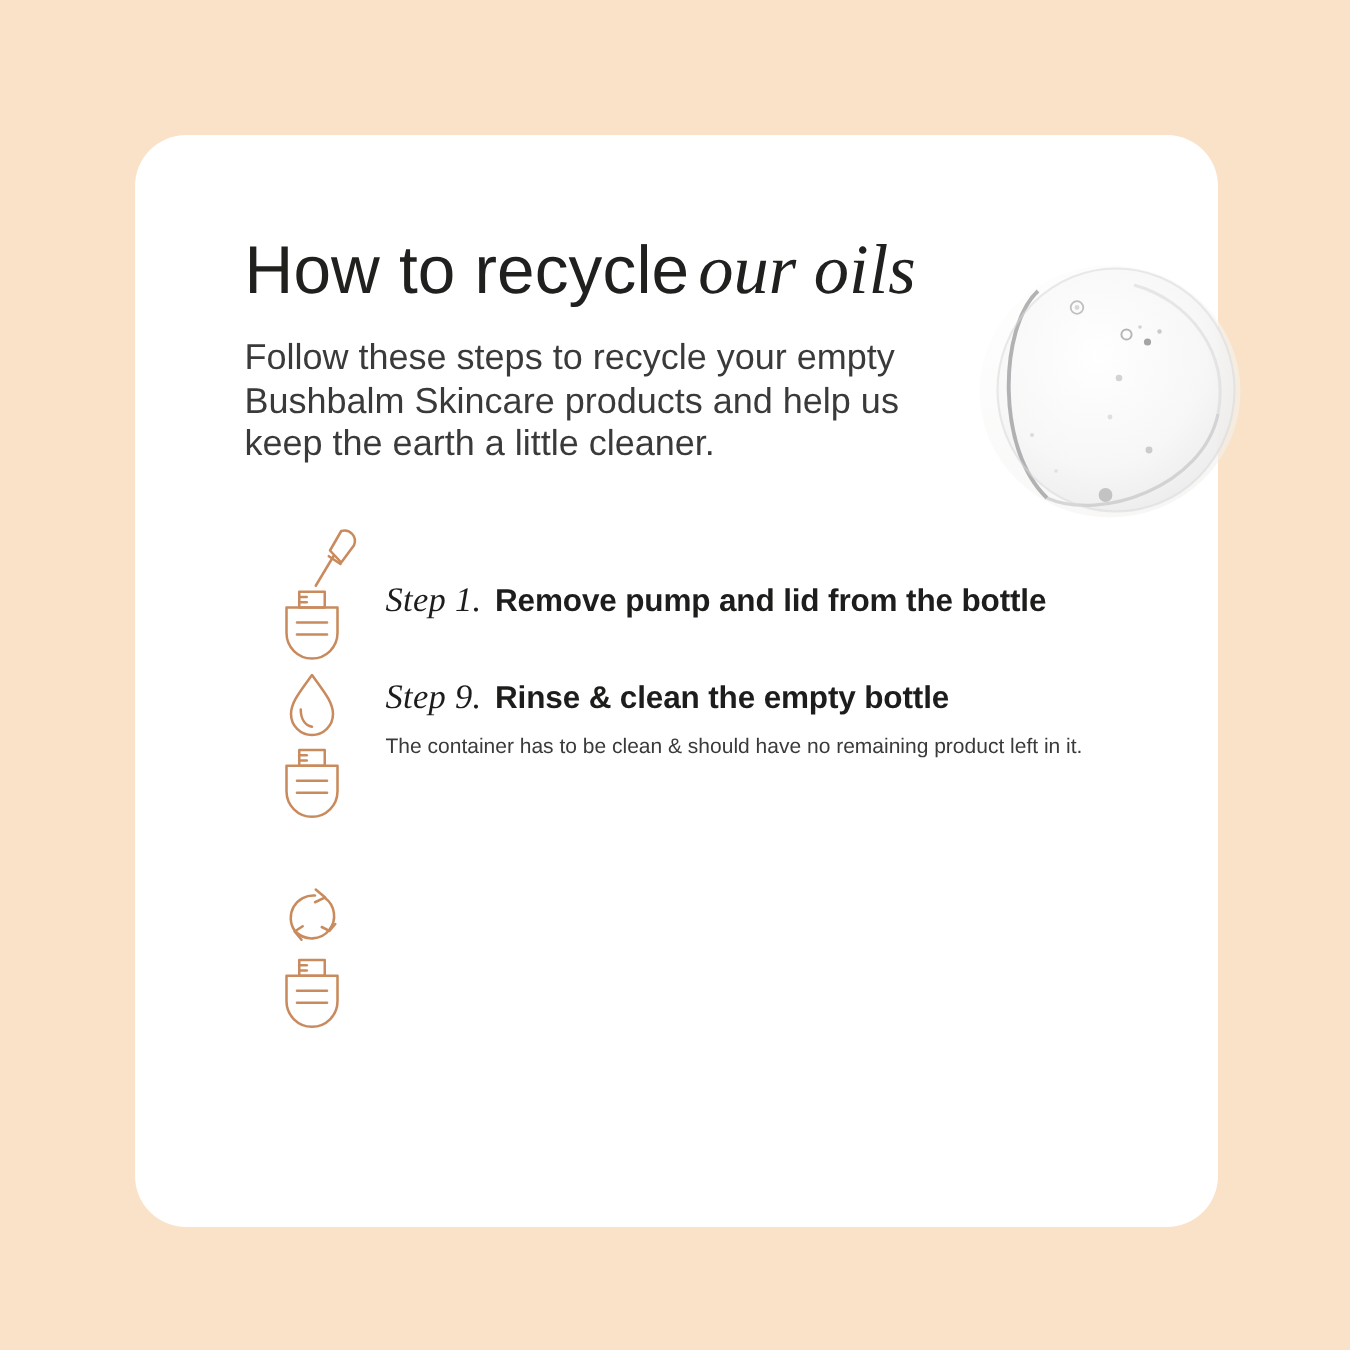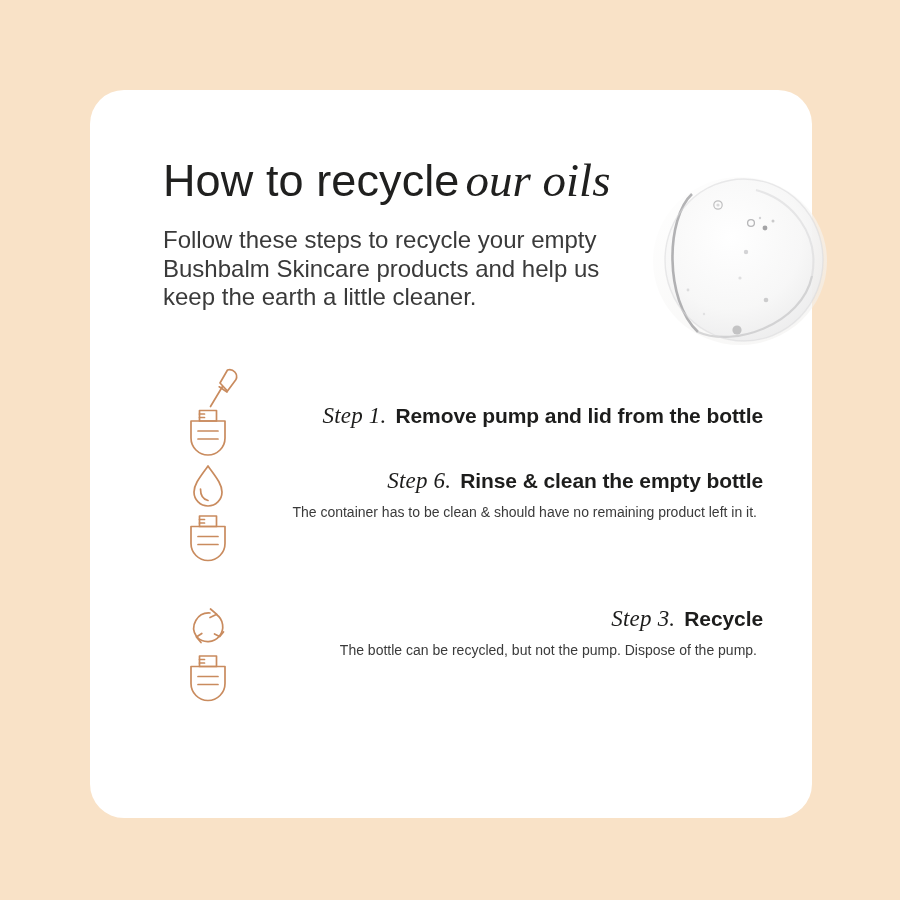--- a/index.html
+++ b/index.html
@@ -77,23 +77,22 @@
     line-height: 28.5px;
     color: #3a3a3a;
     font-weight: 400;
     max-width: 470px;
   }
 
   
   .steps {
     position: absolute;
     left: 163px;
-    top: 360px;
+    top: 344px;
     width: 600px;
-    text-align: right;
   }
   .step {
     position: relative;
     display: flex;
     align-items: flex-start;
   }
   .step-1 { min-height: 100px; }
   .step-2 { min-height: 138px; }
   .step-3 { min-height: 110px; }
 
@@ -247,21 +246,21 @@
 
             <path d="M 14.0 64.5 L 48.0 64.5 L 48.0 81.5
                      A 17 17 0 0 1 31.0 98.5
                      A 17 17 0 0 1 14.0 81.5 Z"></path>
             <path d="M 21.0 74.5 L 41.0 74.5"></path>
             <path d="M 21.0 82.5 L 41.0 82.5"></path>
           </g>
         </svg>
       </div>
       <div class="step-body">
-        <div class="step-head"><span class="step-label">Step 6.</span><span class="step-title">Rinse &amp; clean the empty bottle</span></div>
+        <div class="step-head"><span class="step-label">Step 9.</span><span class="step-title">Rinse &amp; clean the empty bottle</span></div>
         <p class="step-desc">The container has to be clean &amp; should have no remaining product left in it.</p>
       </div>
     </div>
 
     <div class="step step-3">
       <div class="step-icon">
         <svg width="62" height="100" viewBox="0 0 62 100">
           <g fill="none" stroke="#C98B5E" stroke-width="1.7" stroke-linecap="round" stroke-linejoin="round">
 
             <path d="M 39.5 12.5 A 15 15 0 0 1 42.5 34.0"></path>
@@ -277,20 +276,16 @@
             <path d="M 22.5 61.0 L 27.5 61.0"></path>
 
             <path d="M 14.0 64.5 L 48.0 64.5 L 48.0 81.5
                      A 17 17 0 0 1 31.0 98.5
                      A 17 17 0 0 1 14.0 81.5 Z"></path>
             <path d="M 21.0 74.5 L 41.0 74.5"></path>
             <path d="M 21.0 82.5 L 41.0 82.5"></path>
           </g>
         </svg>
       </div>
-      <div class="step-body">
-        <div class="step-head"><span class="step-label">Step 3.</span><span class="step-title">Recycle</span></div>
-        <p class="step-desc">The bottle can be recycled, but not the pump. Dispose of the pump.</p>
-      </div>
     </div>
 
   </div>
 </div>
 
 </body></html>

